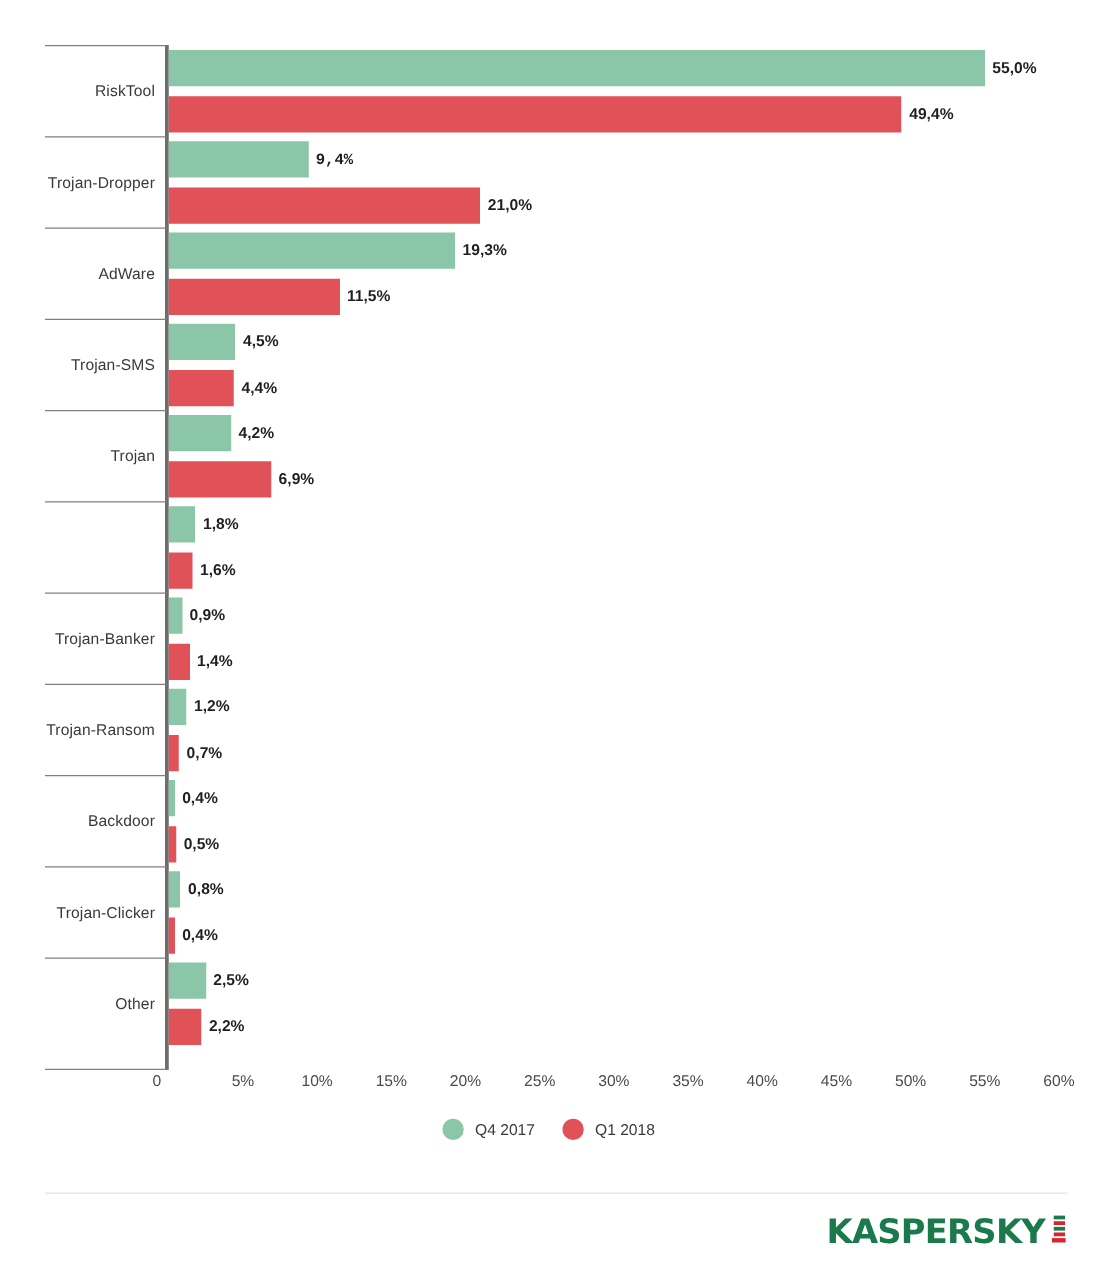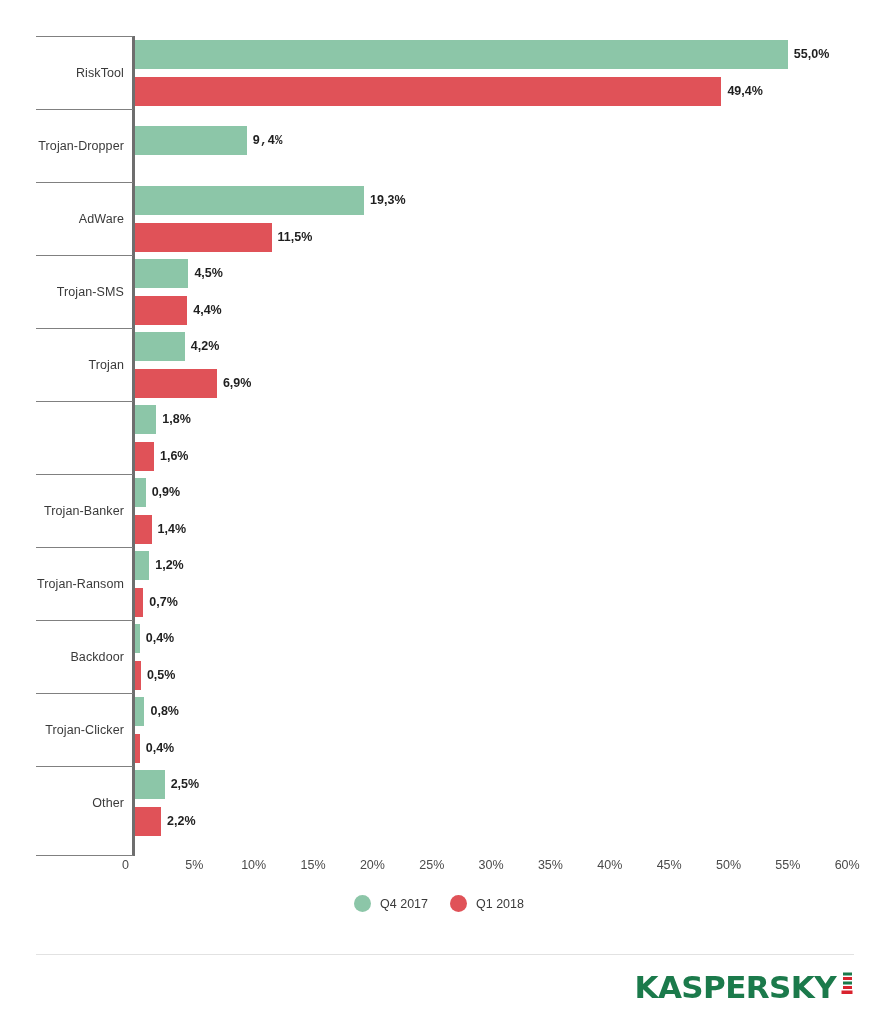--- a/index.html
+++ b/index.html
@@ -130,21 +130,21 @@
   #logo {
     position: absolute;
     right: 36px; top: 972px;
     display: flex;
     align-items: flex-start;
     gap: 2px;
   }
   #logo-text {
     font-family: "DejaVu Sans", sans-serif;
     font-weight: bold;
-    font-size: 31px;
+    font-size: 27px;
     letter-spacing: -0.6px;
     color: #1b7a4b;
     line-height: 1;
     position: relative;
   }
   .logo-mark {
     position: relative;
     width: 15px; height: 24px;
     margin-left: 1px;
     display: block;
@@ -166,23 +166,27 @@
             <span class="bar-value" style="left: 652.85px;">55,0%</span>
           </div>
           <div class="barwrap" style="top: 40.5px; width: 586.378px;">
             <div class="bar red" style="width: 586.378px; background: rgb(224, 82, 88);"></div>
             <span class="bar-value" style="left: 586.378px;">49,4%</span>
           </div>
         </div>
         <div class="row" style="top: 109px;">
           <div class="row-sep"></div>
           <div class="row-label">Trojan-Dropper</div>
-          <div class="barwrap" style="top: 17px; width: 92px; font-family: Liberation Mono, monospace;">
+          <div class="barwrap" style="top: 4px; width: 92px; font-family: Liberation Mono, monospace;">
             <div class="bar green" style="width: 111.578px; background: rgb(140, 198, 168);"></div>
             <span class="bar-value" style="left: 111.578px;">9,4%</span>
+          </div>
+          <div class="barwrap" style="top: 40.5px; width: 249.27px;">
+            <div class="bar red" style="width: 249.27px; background: rgb(224, 82, 88);"></div>
+            <span class="bar-value" style="left: 249.27px;">21,0%</span>
           </div>
         </div>
         <div class="row" style="top: 182px;">
           <div class="row-sep"></div>
           <div class="row-label">AdWare</div>
           <div class="barwrap" style="top: 3.5px; width: 229.091px;">
             <div class="bar green" style="width: 229.091px; background: rgb(140, 198, 168);"></div>
             <span class="bar-value" style="left: 229.091px;">19,3%</span>
           </div>
           <div class="barwrap" style="top: 40.5px; width: 136.505px;">

